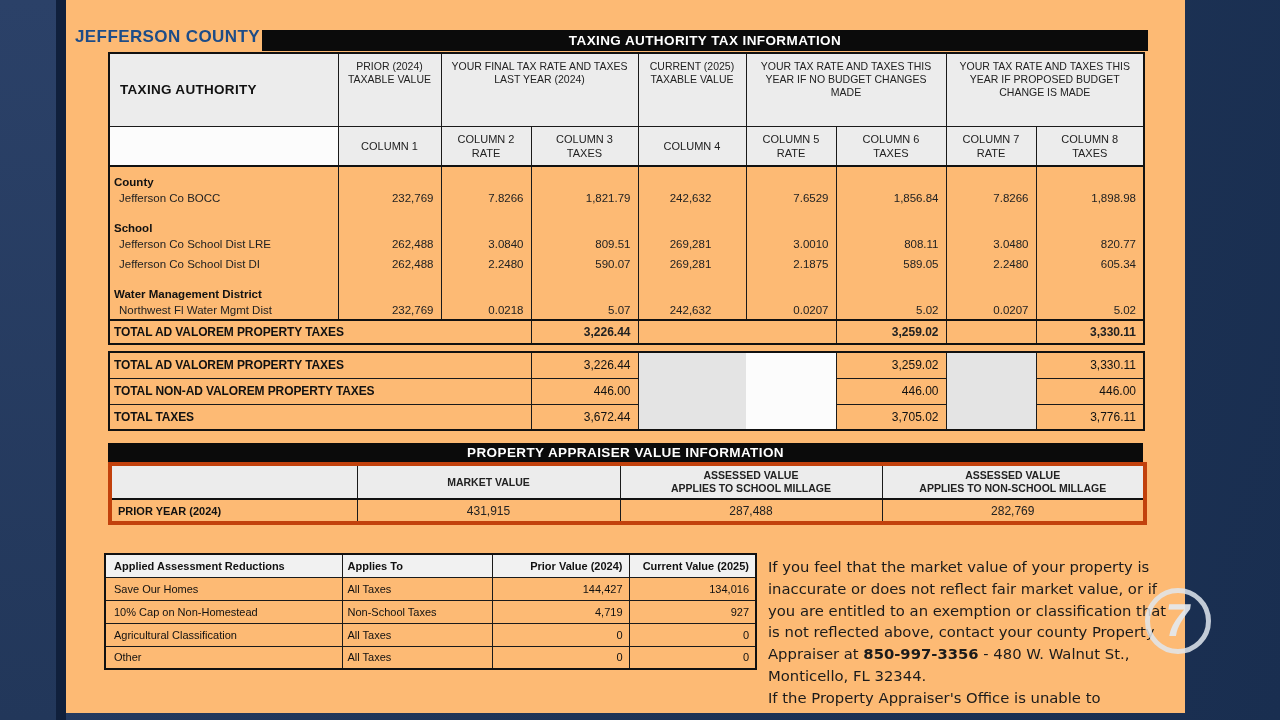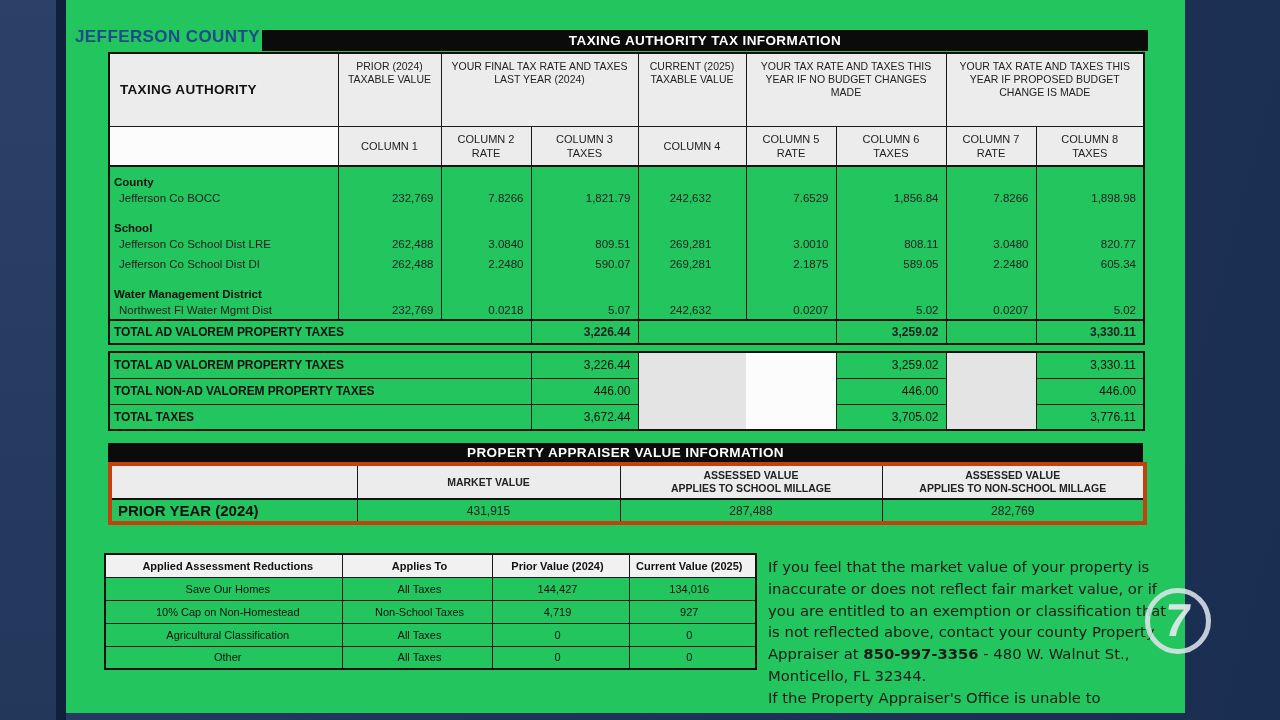--- a/index.html
+++ b/index.html
@@ -8,21 +8,21 @@
     position:relative;
     background: linear-gradient(105deg,#273d64 0%, #1f3558 45%, #192e50 100%);
     font-family:"Liberation Sans", sans-serif;
     color:#111;
   }
   .left-band { position:absolute; left:0; top:0; width:56px; height:720px;
     background:linear-gradient(180deg,#2b4168,#22375a); }
   .left-seam { position:absolute; left:56px; top:0; width:10px; height:720px; background:#10203c; }
 
   .document { position:absolute; left:66px; top:0; width:1119px; height:713px;
-    background:#22c55e; overflow:hidden; z-index:2; }
+    background:#fdba74; overflow:hidden; z-index:2; }
 
   .county-label { position:absolute; left:9px; top:27px; font-size:17px; font-weight:bold;
     color:#1d4c88; letter-spacing:.4px; }
 
   .black-bar { position:absolute; background:#0b0b0b; color:#fff; display:flex;
     align-items:center; justify-content:center; font-weight:bold; letter-spacing:.4px;text-align:center; }
   .tax-bar { left:196px; top:30px; width:886px; height:21px; font-size:13.5px; }
   .appraiser-bar { left:42px; top:443px; width:1035px; height:19px; font-size:13.5px; }
 
   table { border-collapse:collapse; table-layout:fixed; }
@@ -58,27 +58,27 @@
   .tb-val { text-align:right; padding-right:7px; border:1.5px solid #1a1a1a; }
   .tb-gray { background:#e4e4e4; border:none; }
   .tb-white { background:#fcfcfc; border:none; }
 
   
   .appraiser-table { position:absolute; left:42px; top:462px; width:1035px;
     border:4px solid #c2410c; }
   .appraiser-table td { border:1.5px solid #1a1a1a; }
   .ap-h { background:#ececec; height:35px; text-align:center; vertical-align:middle;
     font-size:10.5px; font-weight:bold; line-height:13px; border-bottom:2px solid #111 !important; color:#222; }
-  .ap-label { font-weight:bold; font-size:15px; padding-left:6px; height:24px; vertical-align:middle; }
+  .ap-label { font-weight:bold; font-size:11px; padding-left:6px; height:24px; vertical-align:middle; }
   .ap-val { text-align:center; font-size:12px; height:24px; vertical-align:middle; color:#222; }
 
   
   .reductions-table { position:absolute; left:38px; top:553px; width:651px;
     border:2px solid #111; font-size:11px; }
-  .reductions-table td { border:1.5px solid #1a1a1a; height:23px; vertical-align:middle;text-align:center; }
+  .reductions-table td { border:1.5px solid #1a1a1a; height:23px; vertical-align:middle; }
   .rd-h { background:#f1f1f1; font-weight:bold; }
   .rd-name { padding-left:8px; }
   .rd-applies { padding-left:5px;margin-top:28px; }
   .rd-num { text-align:right; padding-right:6px; }
 
   
   .notice { position:absolute; left:702px; top:556px; width:400px;
     font-family:"DejaVu Sans", sans-serif; font-size:14.8px; line-height:21.8px; color:#1b1b1b; }
   .notice .phone { font-weight:bold; }
   .notice p + p { margin-top:0; }

